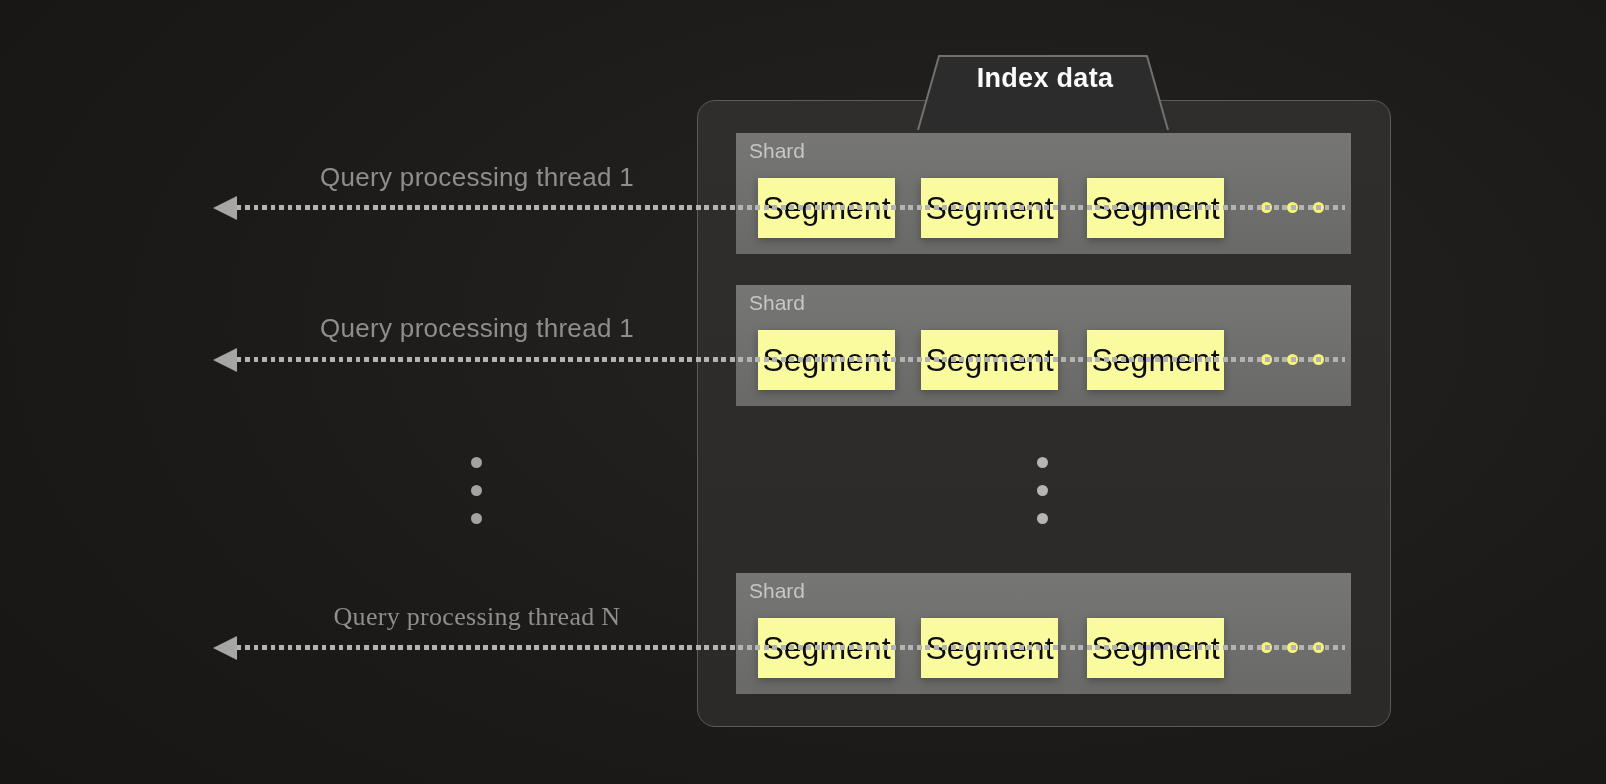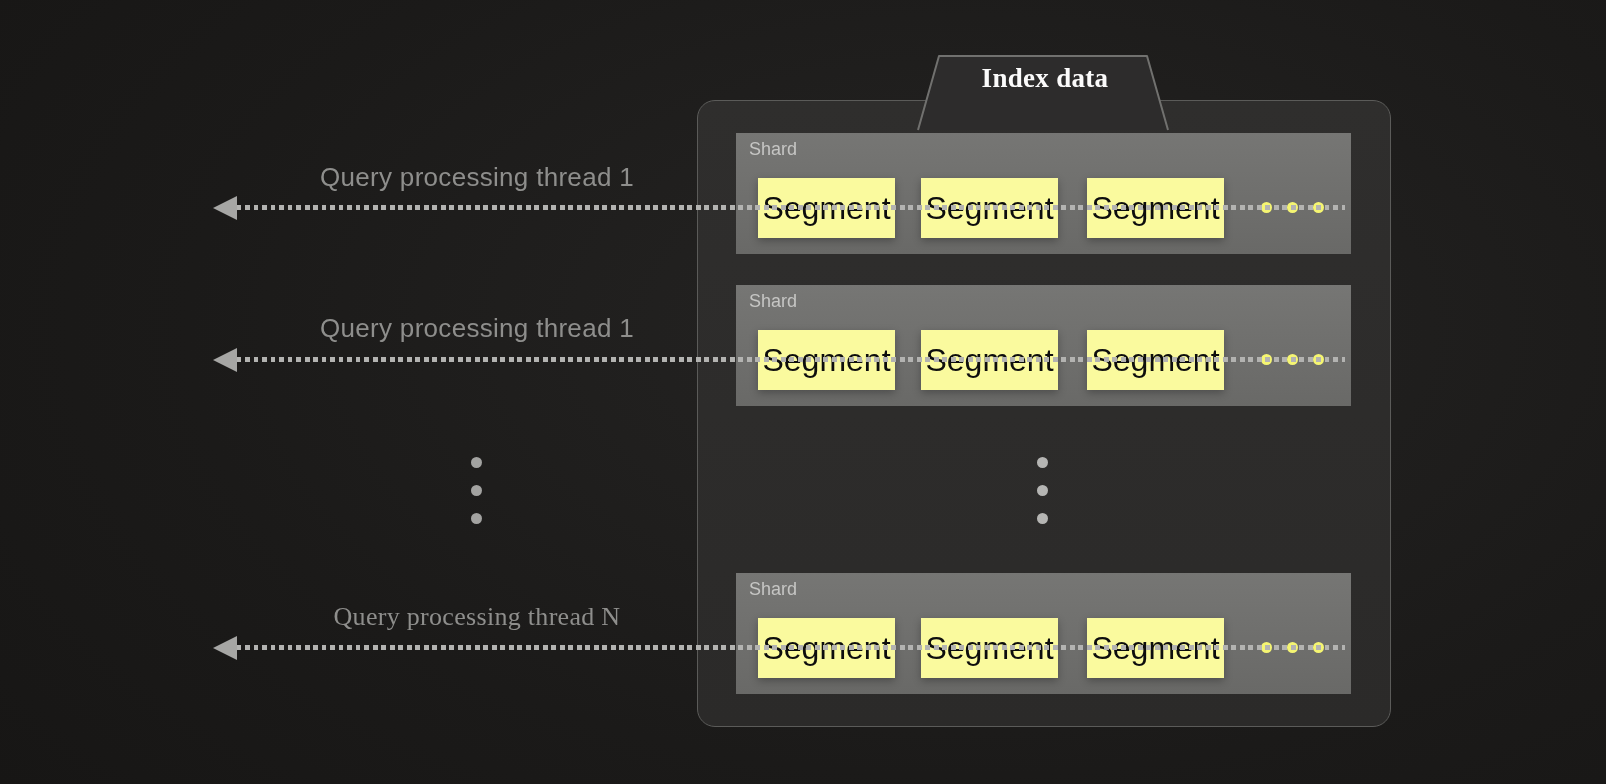--- a/index.html
+++ b/index.html
@@ -34,30 +34,30 @@
 
   
   .index-container{
     position:absolute;left:697px;top:100px;width:692px;height:625px;z-index:1;
     border:1.5px solid #5b5b59;border-radius:18px;
     background:linear-gradient(180deg,#2f2e2d 0%,#2b2a29 100%);
   }
   .tab-svg{position:absolute;left:890px;top:48px;z-index:6;}
   .tab-label{
     position:absolute;left:920px;top:60px;width:250px;height:36px;line-height:36px;z-index:7;
-    text-align:center;color:#fbfbfb;font-size:27px;font-weight:600;letter-spacing:.3px;font-family:Liberation Serif, serif;
+    text-align:center;color:#fbfbfb;font-size:27px;font-weight:600;letter-spacing:.3px;
   }
 
   
   .shard{
     position:absolute;left:736px;width:615px;height:121px;z-index:2;
     background:linear-gradient(180deg,#767674 0%,#696967 100%);
   }
   .sh1{top:133px;} .sh2{top:285px;} .sh3{top:573px;}
-  .shard-label{position:absolute;top:6px;left:13px;font-size:18px;color:#c6c6c4;text-align:right;}
+  .shard-label{position:absolute;top:6px;left:13px;font-size:21px;color:#c6c6c4;text-align:right;}
   .segment{
     position:absolute;top:45px;width:137px;height:60px;z-index:4;
     background:#fafa9e;color:#0d0d0d;font-size:32px;
     display:flex;align-items:center;justify-content:center;
     box-shadow:0 3px 8px rgba(0,0,0,.28);
   }
   .seg1{left:22px;} .seg2{left:185px;} .seg3{left:351px;}
   .ydot{
     position:absolute;top:69px;width:11px;height:11px;border-radius:50%;
     background:#f5f572;z-index:5;

